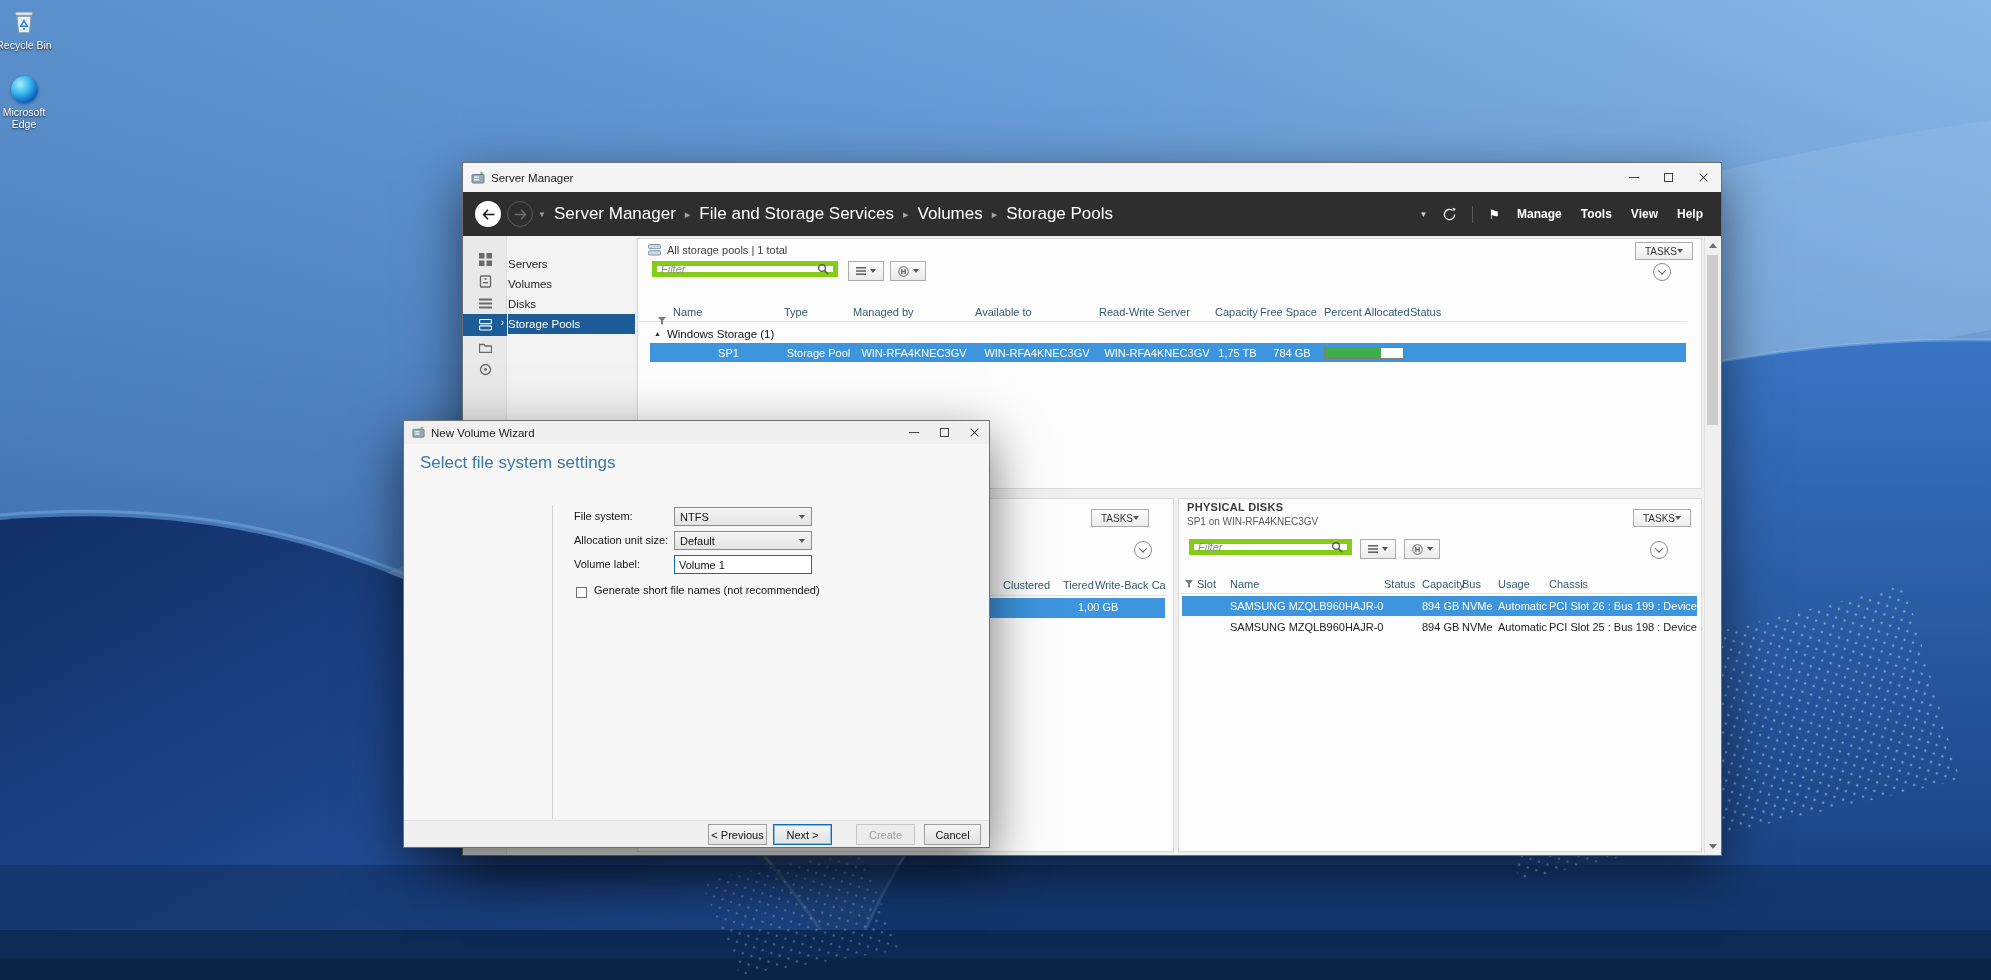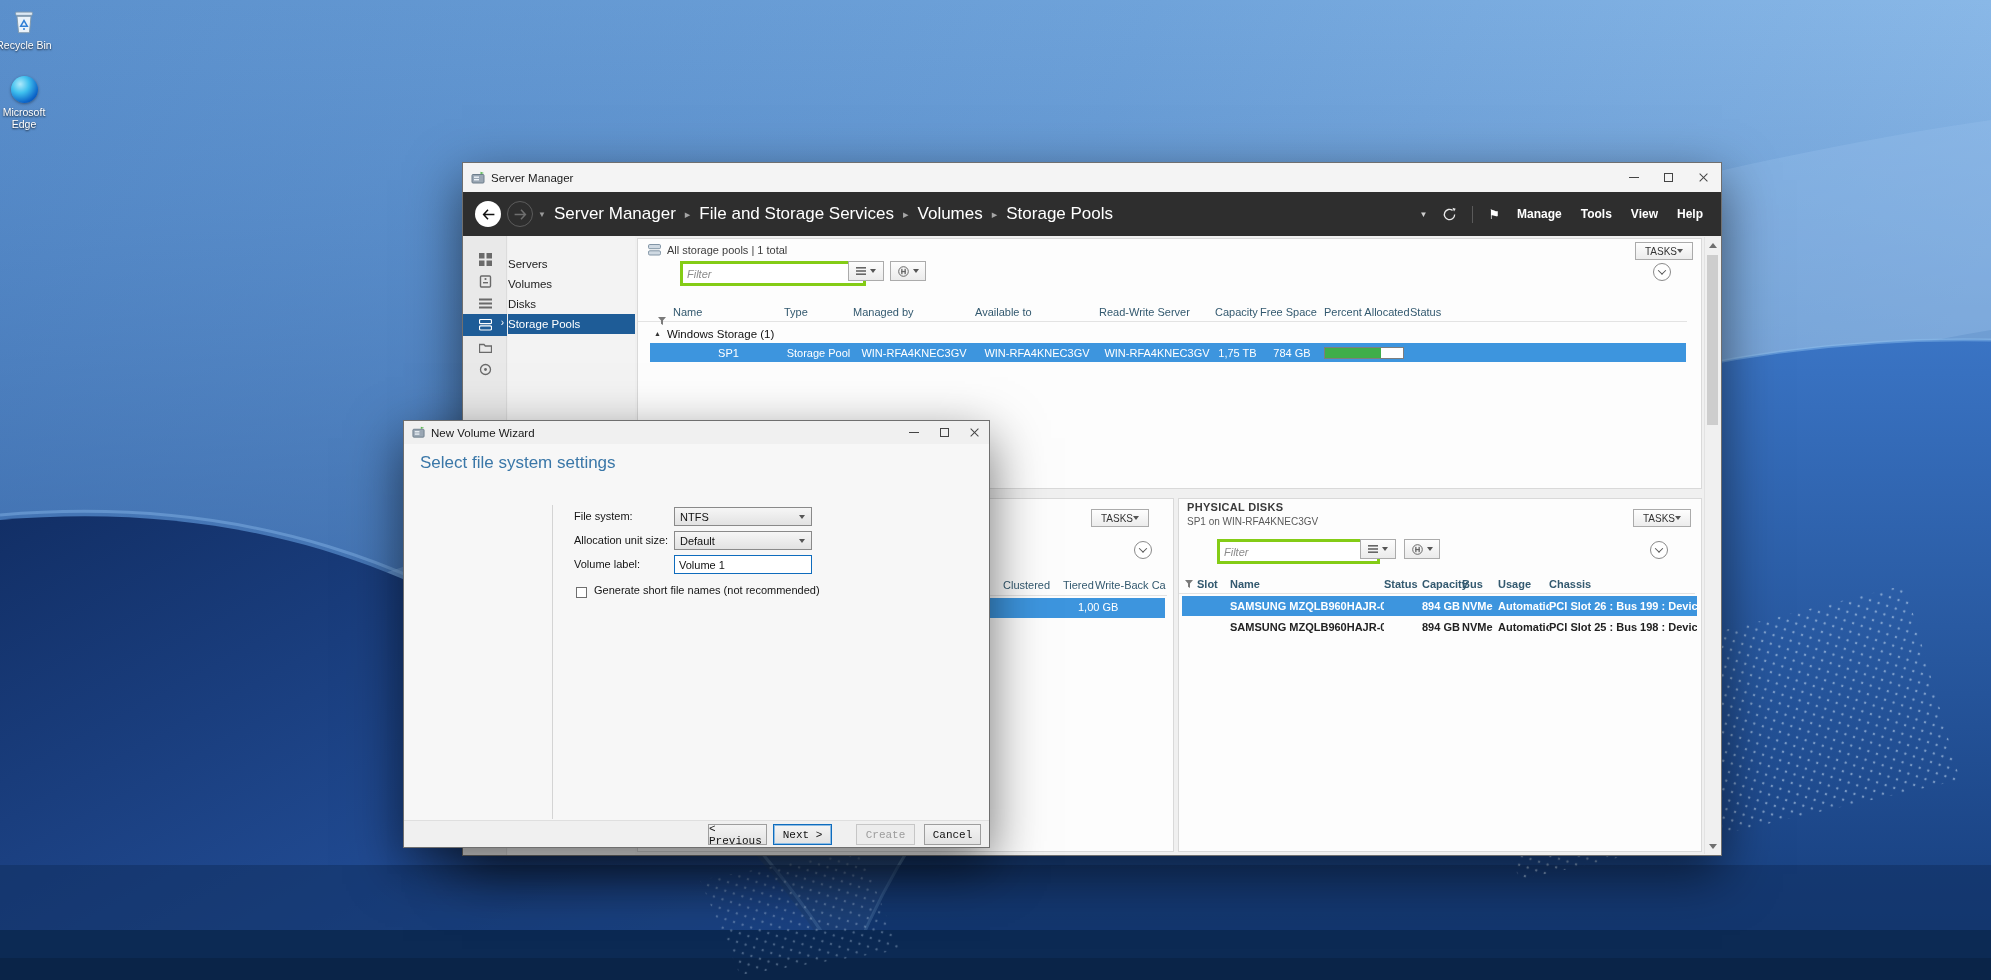--- a/index.html
+++ b/index.html
@@ -60,21 +60,21 @@
   .sm-main{position:absolute;left:172px;top:0;right:17px;bottom:0;background:#f0f0f0;}
   .tile{position:absolute;background:#fdfdfd;border:1px solid #d9d9d9;overflow:hidden;}
   #tile-pools{left:2px;top:2px;right:2px;height:251px;}
   #tile-virtual{left:2px;top:262px;width:537px;bottom:3px;}
   #tile-physical{left:543px;top:262px;right:2px;bottom:3px;}
 
   .strip-head{position:absolute;left:10px;top:5px;display:flex;align-items:center;gap:6px;font-size:11px;color:#3d3d3d;white-space:nowrap;}
   .tasks-btn{position:absolute;display:flex;align-items:center;justify-content:center;width:58px;height:18px;
              background:linear-gradient(#fefefe,#ececec);border:1px solid #ababab;font-size:10px;color:#333;cursor:pointer;}
   .caret-dn{width:0;height:0;border-left:3.5px solid transparent;border-right:3.5px solid transparent;border-top:4px solid #555;}
-  .filter-box{position:absolute;height:25px;border:3px solid #84cc16;background:#fff;display:flex;align-items:center;margin-left:28px;}
+  .filter-box{position:absolute;height:16px;border:5px solid #84cc16;background:#fff;display:flex;align-items:center;}
   .filter-box input{border:none;outline:none;flex:1;min-width:0;font-size:11px;font-style:italic;color:#444;
                     padding:0 4px;font-family:inherit;background:transparent;}
   .filter-box input::placeholder{color:#8c8c8c;font-style:italic;}
   .mag{flex:none;margin-right:4px;}
   .drop-btn{position:absolute;width:36px;height:20px;background:linear-gradient(#fdfdfd,#ebebeb);
             border:1px solid #ababab;display:flex;align-items:center;justify-content:center;gap:4px;cursor:pointer;}
   .chev-circ{position:absolute;width:18px;height:18px;border-radius:50%;border:1px solid #8a8a8a;
              display:flex;align-items:center;justify-content:center;cursor:pointer;background:#fff;}
   .chev-circ i{display:block;width:6px;height:6px;border-right:1.5px solid #555;border-bottom:1.5px solid #555;
                transform:rotate(45deg) translate(-1px,-1px);}
@@ -93,21 +93,21 @@
   .pbar{width:80px;height:12px;border:1px solid #7e7e7e;background:#fff;}
   .pbar-fill{height:100%;background:#3fae4a;}
 
   .vcol{position:absolute;top:80px;font-size:11px;color:#33596f;white-space:nowrap;}
   .v-underline{position:absolute;left:0;right:6px;top:96px;border-bottom:1px solid #e3e3e3;}
   .v-row{position:absolute;left:8px;right:8px;top:99px;height:20px;background:#3d95de;color:#fff;font-size:11px;}
   .v-cap{position:absolute;left:432px;top:3px;white-space:nowrap;}
 
   .pd-title{position:absolute;left:8px;top:2px;font-size:11px;font-weight:bold;color:#3a3a3a;letter-spacing:.3px;white-space:nowrap;}
   .pd-sub{position:absolute;left:8px;top:17px;font-size:10px;color:#5a5a5a;white-space:nowrap;}
-  .phys-grid{display:grid;grid-template-columns:33px 154px 38px 40px 36px 51px 1fr;align-items:center;font-weight:bold;}
+  .phys-grid{display:grid;grid-template-columns:33px 154px 38px 40px 36px 51px 1fr;align-items:center;}
   .phys-hdr{position:absolute;left:0;right:6px;top:76px;height:19px;font-size:11px;color:#33596f;
             border-bottom:1px solid #e3e3e3;padding-left:18px;}
   .phys-hdr span{white-space:nowrap;}
   .phys-row{position:absolute;left:3px;right:4px;height:20px;font-size:11px;color:#222;padding-left:15px;}
   .phys-row.sel{background:#3d95de;color:#fff;}
   .phys-row .cell{white-space:nowrap;overflow:hidden;}
 
   .v-scroll{position:absolute;right:1px;top:74px;bottom:1px;width:16px;background:#f0f0f0;border-left:1px solid #e2e2e2;}
   .sb-arrow{position:absolute;left:0;width:15px;height:16px;display:flex;align-items:center;justify-content:center;}
   .sb-up{top:0;}.sb-down{bottom:0;}
@@ -126,21 +126,21 @@
   .combo{position:absolute;left:270px;width:138px;height:19px;border:1px solid #8a8a8a;
          background:linear-gradient(#f6f6f6,#e2e2e2);display:flex;align-items:center;justify-content:space-between;
          padding:0 6px 0 5px;font-size:11px;color:#111;cursor:pointer;}
   .txt-input{position:absolute;left:270px;width:138px;height:19px;border:1px solid #0f6cbd;background:#fff;
              font-size:11px;padding:0 4px;font-family:inherit;color:#111;outline:none;}
   .chk{position:absolute;left:172px;top:166px;width:11px;height:11px;border:1px solid #6f6f6f;background:#fff;cursor:pointer;}
   .chk-label{position:absolute;left:190px;top:163px;font-size:11px;color:#151515;white-space:nowrap;}
   .help{position:absolute;left:190px;top:183px;width:356px;font-size:10.5px;color:#6b6b6b;line-height:1.38;}
   .wiz-footer{position:absolute;left:0;right:0;bottom:0;height:27px;background:#f0f0f0;border-top:1px solid #dfdfdf;}
   .wbtn{position:absolute;top:3px;height:21px;font-size:11px;display:flex;align-items:center;justify-content:center;
-        background:linear-gradient(#f4f4f4,#e2e2e2);border:1px solid #9e9e9e;color:#111;cursor:pointer;font-family:Liberation Mono, monospace;}
+        background:linear-gradient(#f4f4f4,#e2e2e2);border:1px solid #9e9e9e;color:#111;cursor:pointer;}
   #btn-prev{left:304px;width:59px;}
   #btn-next{left:369px;width:59px;border-color:#0f6cbd;box-shadow:inset 0 0 0 1px #8cbce4;}
   #btn-create{left:452px;width:59px;color:#9c9c9c;background:#ececec;border-color:#c6c6c6;}
   #btn-cancel{left:520px;width:57px;}
 </style>
 </head>
 <body>
 
 <div class="stage">
 

